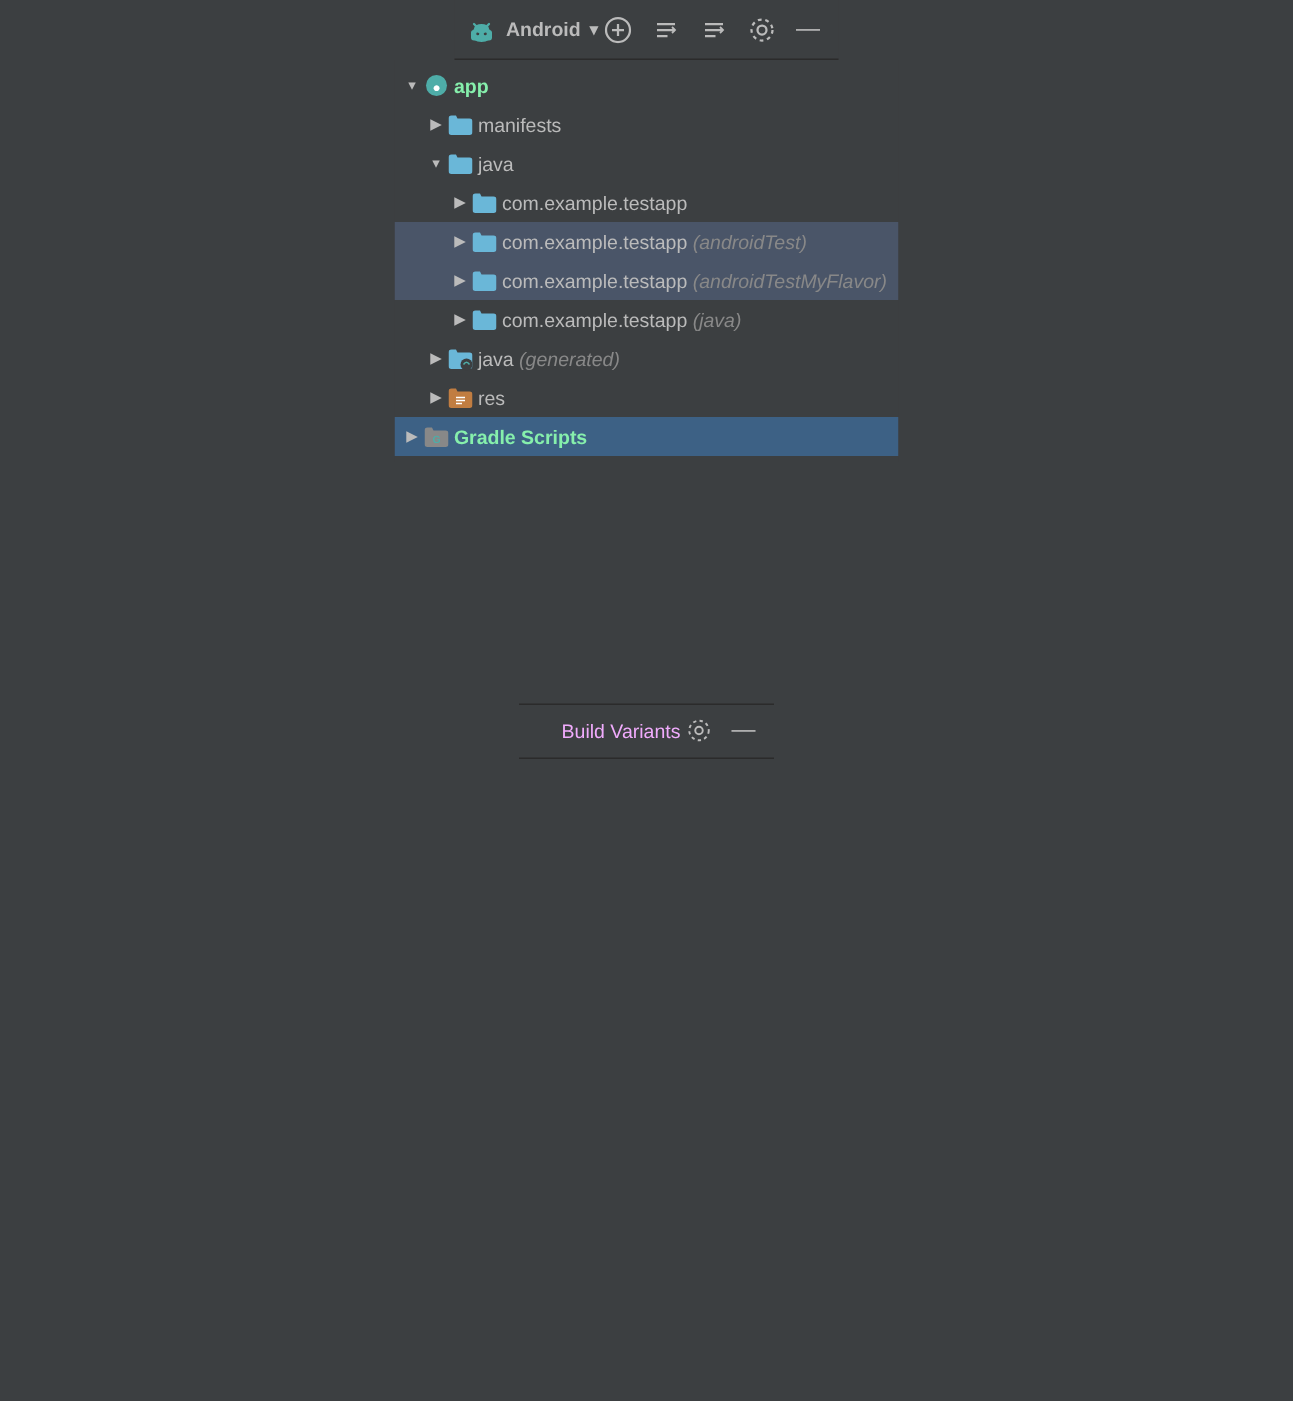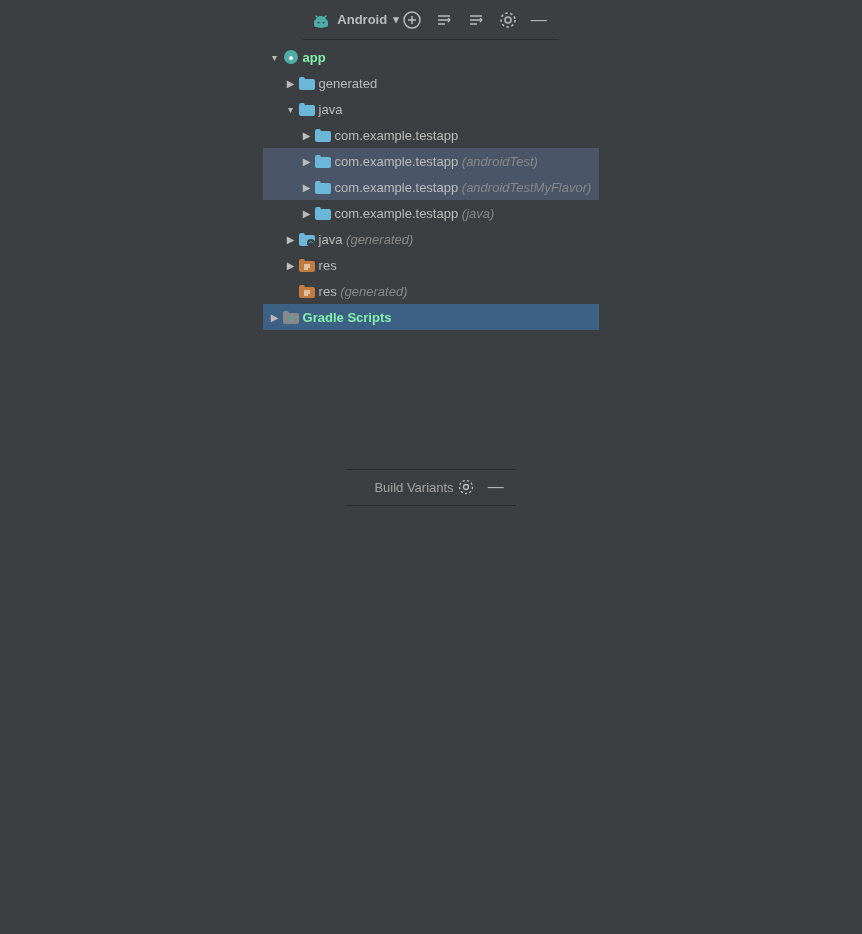--- a/index.html
+++ b/index.html
@@ -117,21 +117,21 @@
       display: flex;
       align-items: center;
       background: #3c3f41;
       border-bottom: 1px solid #2b2b2b;
       padding: 0 8px;
       height: 36px;
     }
     .build-variants-title {
       flex: 1;
       font-size: 13px;
-      color: #a3a3a3;
+      color: #f0abfc;
       font-weight: normal;
       margin-left: 20px;
     }
     .bv-actions {
       display: flex;
       align-items: center;
       gap: 6px;
     }
 
     
@@ -246,21 +246,21 @@
           <text x="8" y="12" text-anchor="middle" font-size="9" fill="white">●</text>
         </svg>
         <span class="item-label-bold">app</span>
       </div>
 
       <div class="tree-item indent-1">
         <span class="toggle-arrow">▶</span>
         <svg class="folder-icon" viewBox="0 0 16 14">
           <path d="M0 3 Q0 1 2 1 L5 1 L6 3 L14 3 Q16 3 16 5 L16 12 Q16 14 14 14 L2 14 Q0 14 0 12 Z" fill="#6ab7d8"></path>
         </svg>
-        <span class="item-label">generated</span>
+        <span class="item-label">manifests</span>
       </div>
 
       <div class="tree-item indent-1">
         <span class="toggle-arrow">▾</span>
         <svg class="folder-icon" viewBox="0 0 16 14">
           <path d="M0 3 Q0 1 2 1 L5 1 L6 3 L14 3 Q16 3 16 5 L16 12 Q16 14 14 14 L2 14 Q0 14 0 12 Z" fill="#6ab7d8"></path>
         </svg>
         <span class="item-label">java</span>
       </div>
 
@@ -318,32 +318,20 @@
         <span class="toggle-arrow">▶</span>
         <svg class="folder-icon" viewBox="0 0 16 14">
           <path d="M0 3 Q0 1 2 1 L5 1 L6 3 L14 3 Q16 3 16 5 L16 12 Q16 14 14 14 L2 14 Q0 14 0 12 Z" fill="#c17d41"></path>
           <line x1="5" y1="7" x2="11" y2="7" stroke="#fff" stroke-width="1"></line>
           <line x1="5" y1="9" x2="11" y2="9" stroke="#fff" stroke-width="1"></line>
           <line x1="5" y1="11" x2="9" y2="11" stroke="#fff" stroke-width="1"></line>
         </svg>
         <span class="item-label">res</span>
       </div>
 
-      <div class="tree-item indent-1">
-        <span class="toggle-arrow" style="visibility:hidden;">▶</span>
-        <svg class="folder-icon" viewBox="0 0 16 14">
-          <path d="M0 3 Q0 1 2 1 L5 1 L6 3 L14 3 Q16 3 16 5 L16 12 Q16 14 14 14 L2 14 Q0 14 0 12 Z" fill="#c17d41"></path>
-          <line x1="5" y1="7" x2="11" y2="7" stroke="#fff" stroke-width="1"></line>
-          <line x1="5" y1="9" x2="11" y2="9" stroke="#fff" stroke-width="1"></line>
-          <line x1="5" y1="11" x2="9" y2="11" stroke="#fff" stroke-width="1"></line>
-        </svg>
-        <span class="item-label">
-          <span>res</span><span class="item-suffix"> (generated)</span>
-        </span>
-      </div>
 
       <div class="tree-item indent-0 selected">
         <span class="toggle-arrow">▶</span>
         <svg class="folder-icon" viewBox="0 0 16 14">
           <path d="M0 3 Q0 1 2 1 L5 1 L6 3 L14 3 Q16 3 16 5 L16 12 Q16 14 14 14 L2 14 Q0 14 0 12 Z" fill="#888888"></path>
           <text x="8" y="11" text-anchor="middle" font-size="7" fill="#4eada8" font-weight="bold">G</text>
         </svg>
         <span class="item-label" style="color:#86efac; font-weight:bold;">Gradle Scripts</span>
       </div>
 

